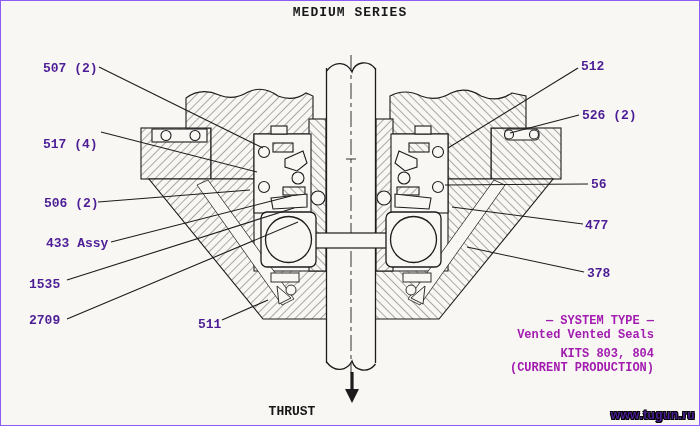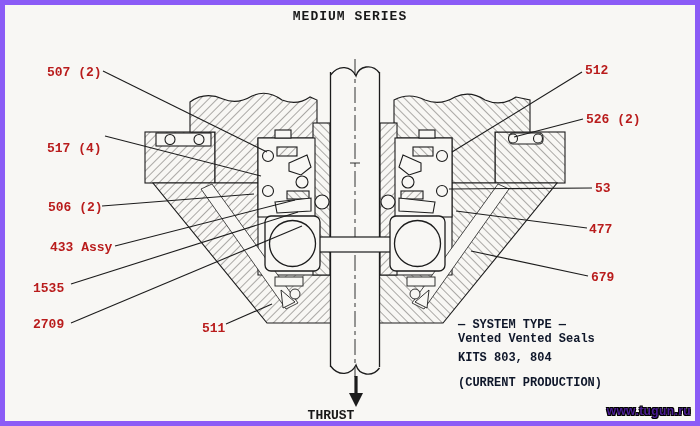--- a/index.html
+++ b/index.html
@@ -1,57 +1,56 @@
 <!DOCTYPE html>
 <html><head>
 <meta charset="utf-8">
 <style>
   html,body{margin:0;padding:0;}
   #stage{
     position:relative;
     width:700px;height:426px;
     background:#f8f7f4;
-    border:5px solid #8b5cf6;
+    border:1px solid #8b5cf6;
     box-sizing:border-box;
     overflow:hidden;
     font-family:"Liberation Mono", monospace;
   }
   #drawing{position:absolute;left:0;top:0;}
   .callout{
     position:absolute;
     font:700 13px "Liberation Mono", monospace;
-    color:#b91c1c;
+    color:#4c1d95;
     white-space:pre;
   }
   .title{
     position:absolute;
     left:0;right:0;top:4px;
     text-align:center;
     font:700 13px "Liberation Mono", monospace;
     letter-spacing:1px;
     color:#181818;
   }
   .thrust{
     position:absolute;
     left:0;top:403px;width:582px;
     text-align:center;
     font:700 13px "Liberation Mono", monospace;
     color:#181818;
-    margin-left:35px;
   }
   .systype{
     position:absolute;
     left:453px;top:314px;width:200px;
-    text-align:left;
+    text-align:right;
     font:700 12px "Liberation Mono", monospace;
-    color:#0f172a;
+    color:#a21caf;
     line-height:13.5px;
   }
   .systype .kits{margin-top:6px;font-family:Liberation Mono, monospace;}
-  .systype .status{margin-top:11px;}
+  .systype .status{}
   .watermark{
     position:absolute;
     right:4px;bottom:3px;
     font:700 12px "Liberation Sans", sans-serif;
     color:#4c1d95;
     letter-spacing:.4px;
     text-shadow:-1px -1px 0 #000,1px -1px 0 #000,-1px 1px 0 #000,1px 1px 0 #000,0 1px 0 #000,0 -1px 0 #000;
   }
 </style>
 </head>
@@ -186,23 +185,23 @@
   <div class="callout" style="left:42px;top:60px">507 (2)</div>
   <div class="callout" style="left:42px;top:136px">517 (4)</div>
   <div class="callout" style="left:43px;top:195px">506 (2)</div>
   <div class="callout" style="left:45px;top:235px">433 Assy</div>
   <div class="callout" style="left:28px;top:276px">1535</div>
   <div class="callout" style="left:28px;top:312px">2709</div>
   <div class="callout" style="left:197px;top:316px">511</div>
 
   <div class="callout" style="left:580px;top:58px">512</div>
   <div class="callout" style="left:581px;top:107px">526 (2)</div>
-  <div class="callout" style="left:590px;top:176px">53</div>
+  <div class="callout" style="left:590px;top:176px">56</div>
   <div class="callout" style="left:584px;top:217px">477</div>
-  <div class="callout" style="left:586px;top:265px">679</div>
+  <div class="callout" style="left:586px;top:265px">378</div>
 
   <div class="systype">
     <div>— SYSTEM TYPE —</div>
     <div>Vented Vented Seals</div>
     <div class="kits">KITS 803, 804</div>
     <div class="status">(CURRENT PRODUCTION)</div>
   </div>
 
   <div class="thrust">THRUST</div>
 

